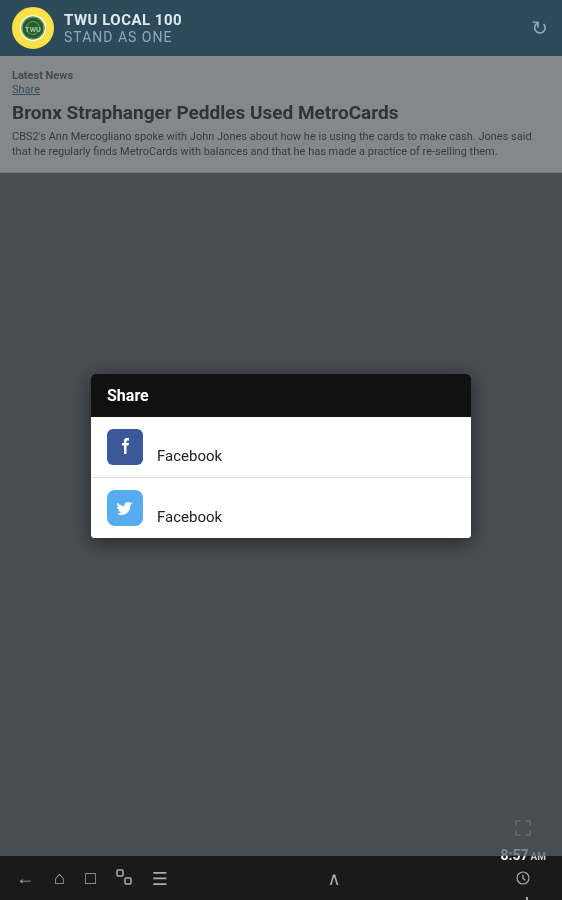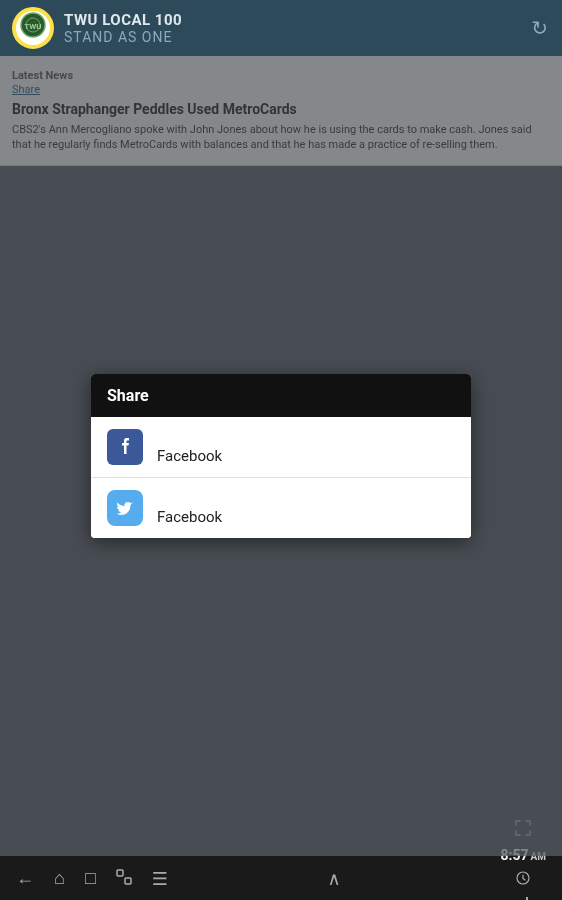--- a/index.html
+++ b/index.html
@@ -20,22 +20,23 @@
       display: flex;
       align-items: center;
       padding: 0 12px;
       position: relative;
     }
     .header-logo {
       width: 42px;
       height: 42px;
       border-radius: 50%;
       background-color: #ffffff;
-      border: 4px solid #fde047;
-      display: flex;
+      border: 8px solid #fde047;
+      display: flex;
+      align-items: center;
       justify-content: center;
       margin-right: 10px;
       flex-shrink: 0;
     }
     .header-logo svg {
       width: 28px;
       height: 28px;
     }
     .header-title-block {
       display: flex;
@@ -84,21 +85,21 @@
     }
     .news-share-link {
       font-size: 11px;
       color: #2a6080;
       text-decoration: underline;
       cursor: pointer;
       display: block;
       margin-bottom: 5px;
     }
     .news-headline {
-      font-size: 14px;
+      font-size: 19px;
       font-weight: bold;
       color: #222;
       margin-bottom: 5px;
     }
     .news-body {
       font-size: 11px;
       color: #333;
       line-height: 1.4;
     }
 

